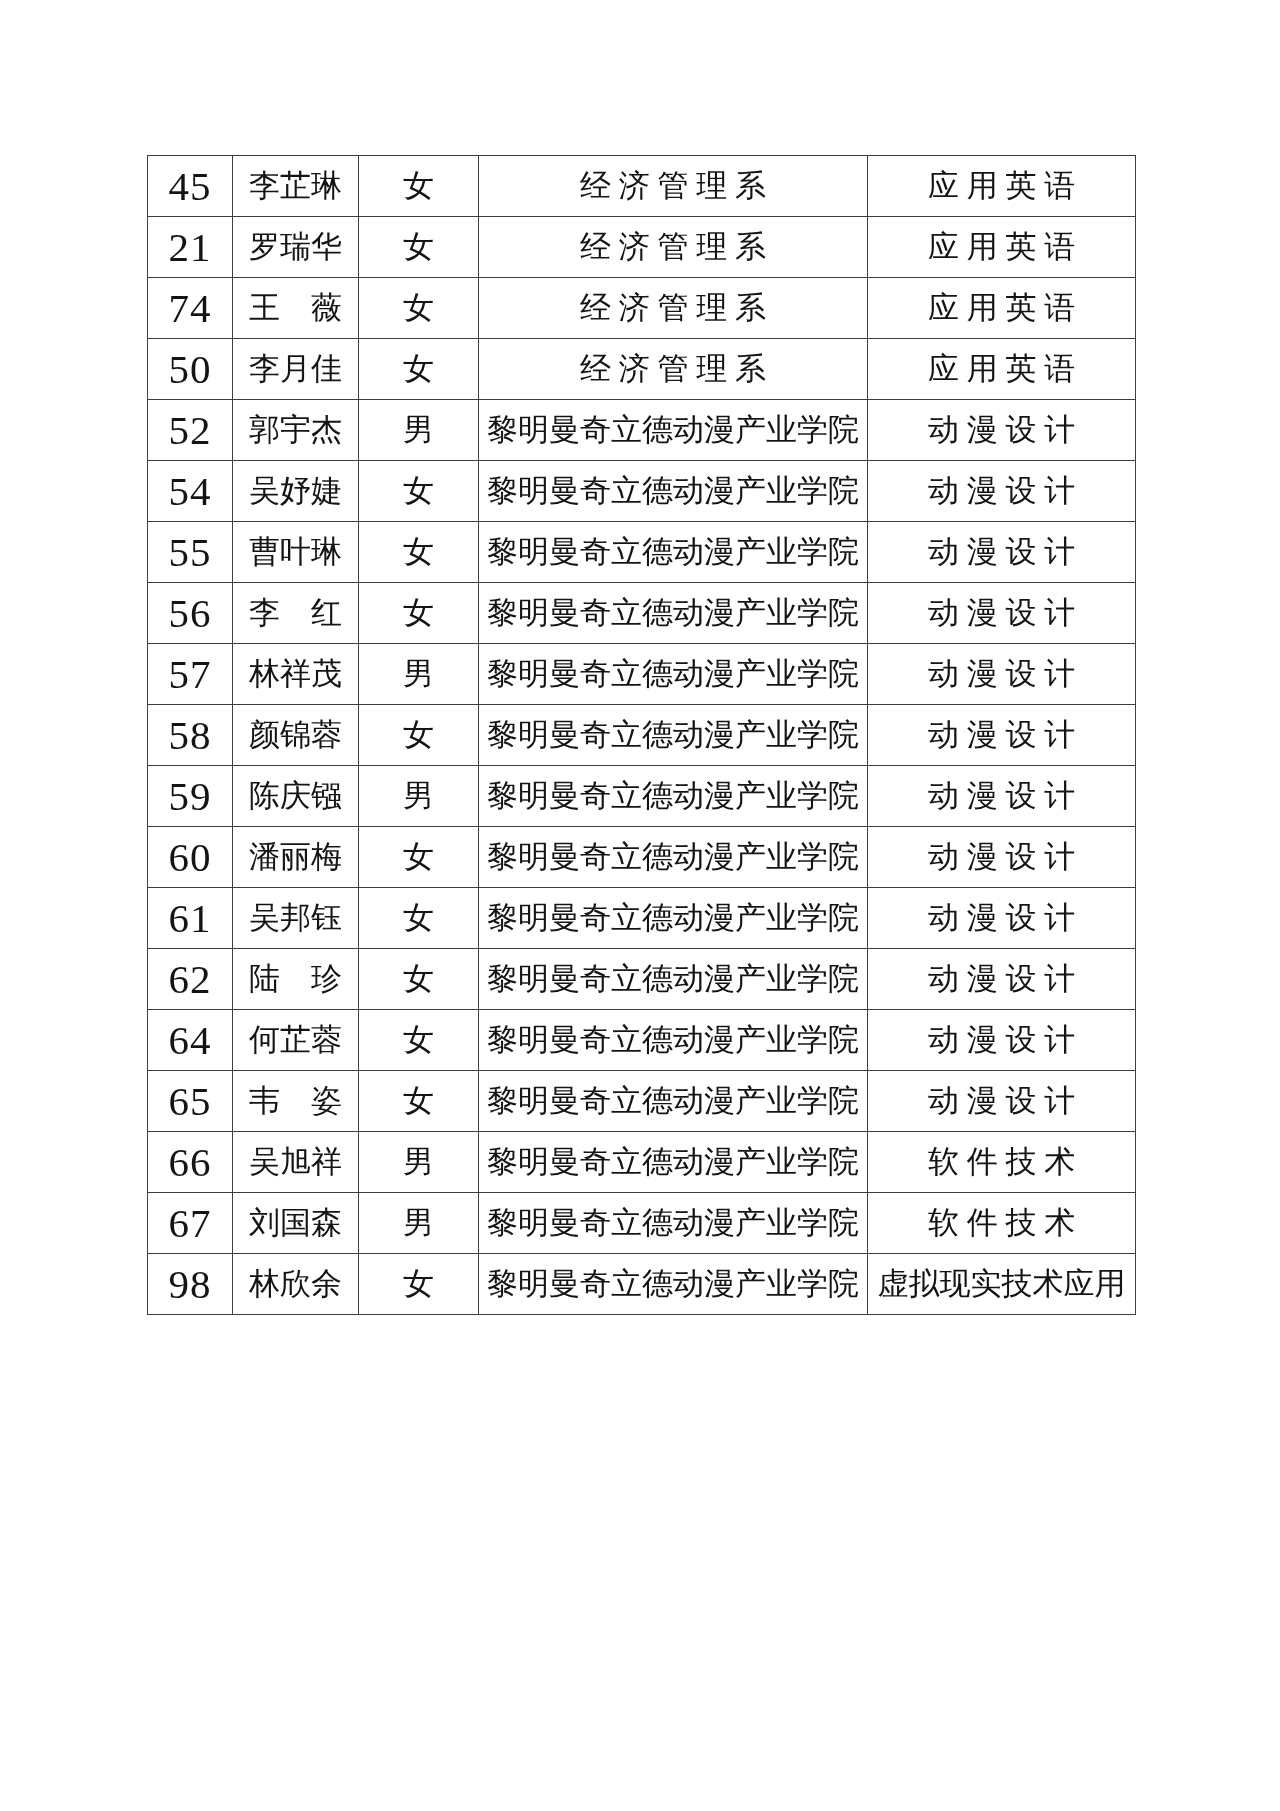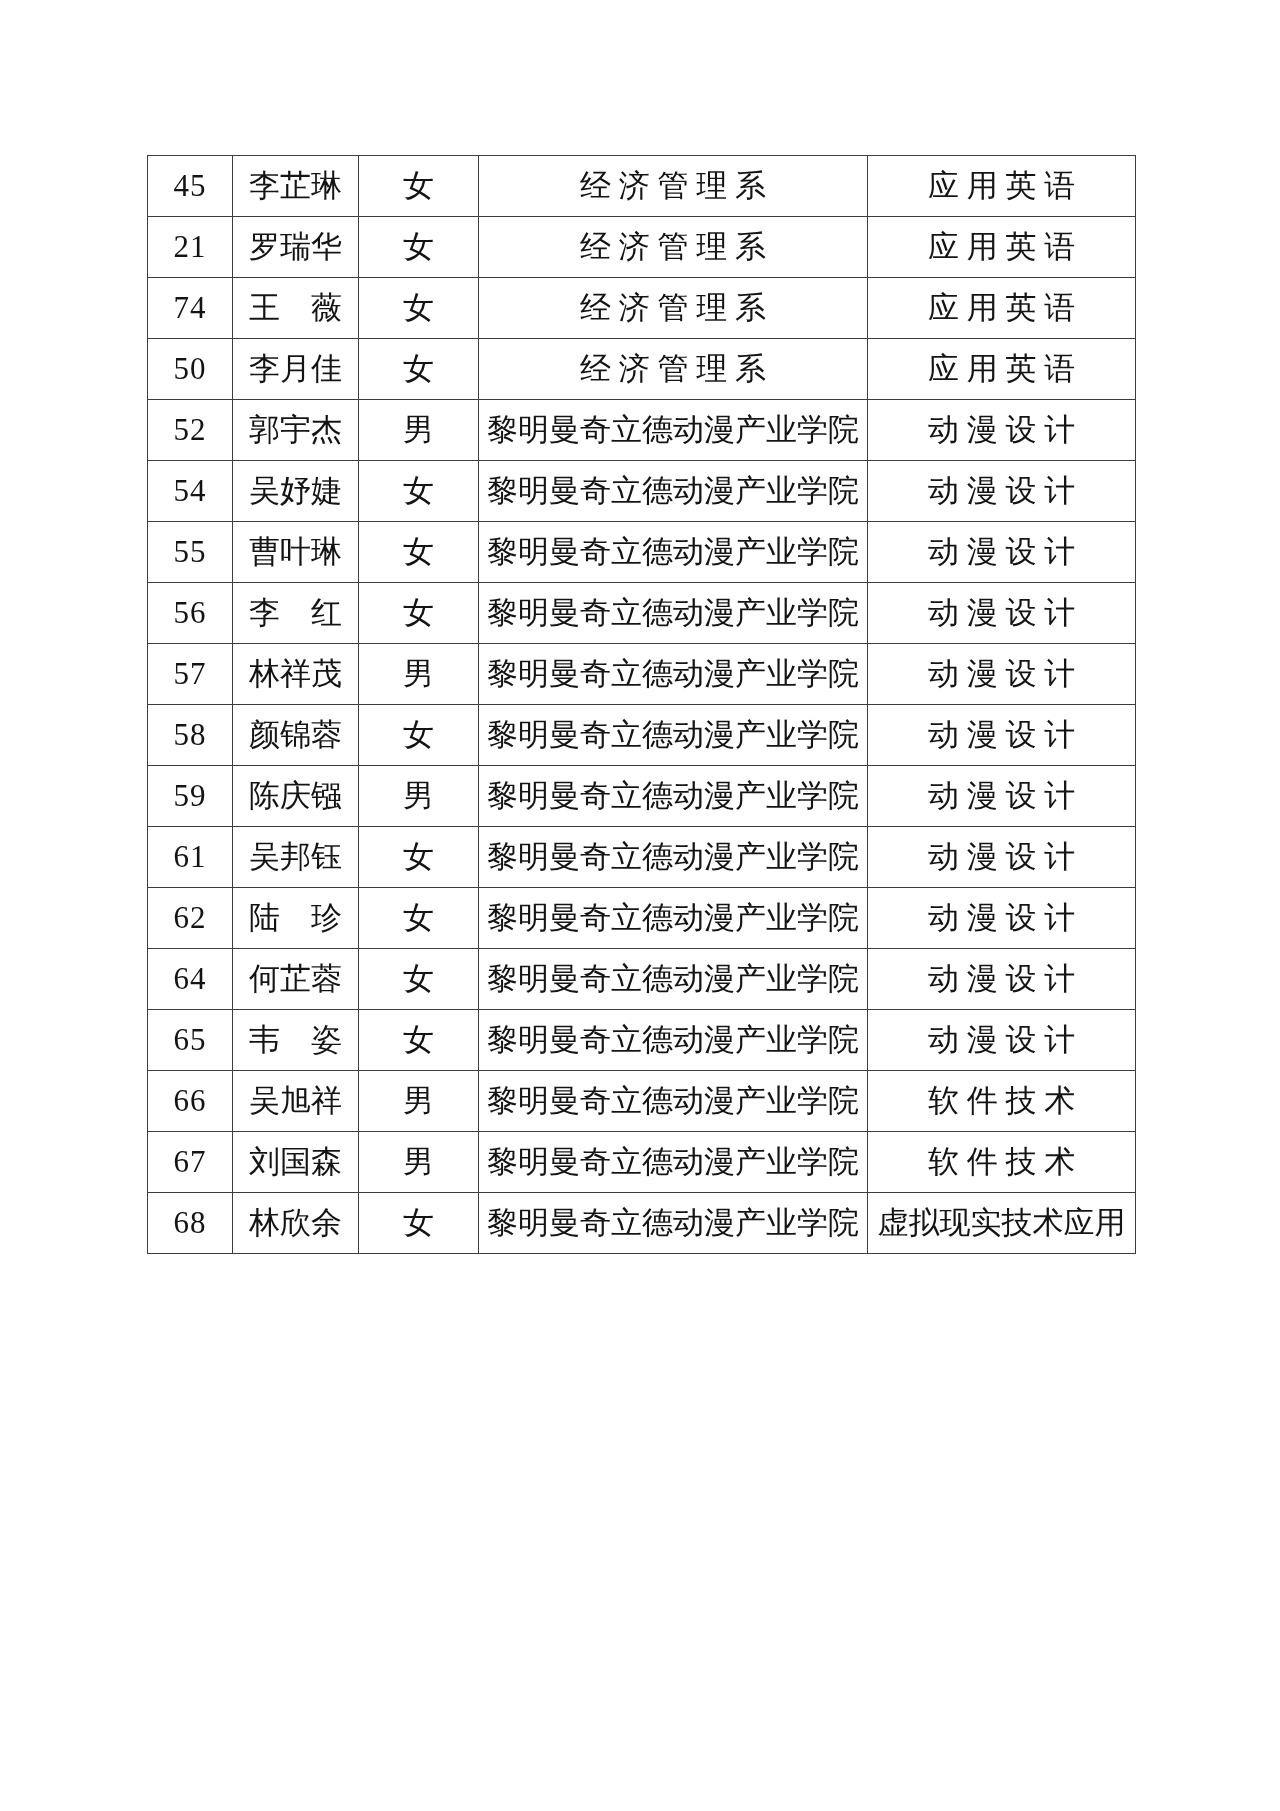--- a/index.html
+++ b/index.html
@@ -33,21 +33,21 @@
     height: 60px;
     padding: 0;
     text-align: center;
     vertical-align: middle;
     font-size: 31px;
     color: #141414;
     white-space: nowrap;
     overflow: hidden;
   }
   table.roster td.col0 {
-    font-size: 31px;
+    font-size: 41px;
     letter-spacing: 1px;
   }
 </style>
 </head>
 <body>
 
 <div class="page">
   <table class="roster">
     <colgroup>
       <col class="c0">
@@ -128,20 +128,27 @@
           <td class="col4">动 漫 设 计</td>
         </tr>
         <tr>
           <td class="col0">59</td>
           <td class="col1">陈庆镪</td>
           <td class="col2">男</td>
           <td class="col3">黎明曼奇立德动漫产业学院</td>
           <td class="col4">动 漫 设 计</td>
         </tr>
         <tr>
+          <td class="col0">60</td>
+          <td class="col1">潘丽梅</td>
+          <td class="col2">女</td>
+          <td class="col3">黎明曼奇立德动漫产业学院</td>
+          <td class="col4">动 漫 设 计</td>
+        </tr>
+        <tr>
           <td class="col0">61</td>
           <td class="col1">吴邦钰</td>
           <td class="col2">女</td>
           <td class="col3">黎明曼奇立德动漫产业学院</td>
           <td class="col4">动 漫 设 计</td>
         </tr>
         <tr>
           <td class="col0">62</td>
           <td class="col1">陆　珍</td>
           <td class="col2">女</td>
@@ -170,21 +177,21 @@
           <td class="col4">软 件 技 术</td>
         </tr>
         <tr>
           <td class="col0">67</td>
           <td class="col1">刘国森</td>
           <td class="col2">男</td>
           <td class="col3">黎明曼奇立德动漫产业学院</td>
           <td class="col4">软 件 技 术</td>
         </tr>
         <tr>
-          <td class="col0">68</td>
+          <td class="col0">98</td>
           <td class="col1">林欣余</td>
           <td class="col2">女</td>
           <td class="col3">黎明曼奇立德动漫产业学院</td>
           <td class="col4">虚拟现实技术应用</td>
         </tr>
       </tbody>
   </table>
 </div>
 
 </body></html>

